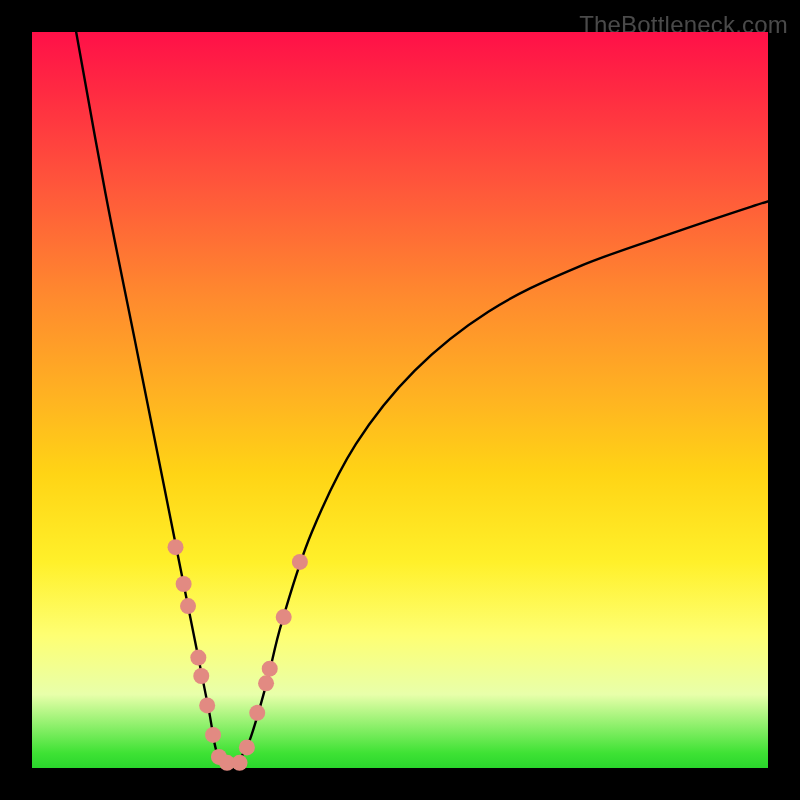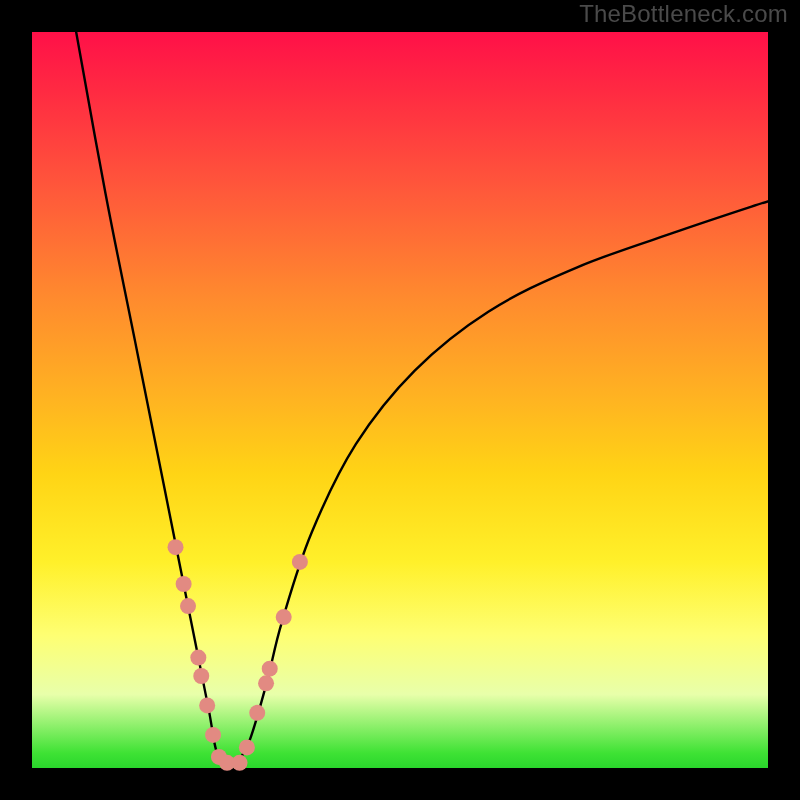--- a/index.html
+++ b/index.html
@@ -36,21 +36,21 @@
       #ffd415 60%,
       #fff02a 72%,
       #feff73 82%,
       #e8ffaa 90%,
       #3ee234 98%,
       #2ad62c 100%
     );
   }
   .watermark {
     position: absolute;
-    top: 0;
+    top: 11px;
     right: 12px;
     color: #4a4a4a;
     font-size: 24px;
     letter-spacing: 0.2px;
     user-select: none;
   }
   svg.curve {
     position: absolute;
     left: 0;
     top: 0;

